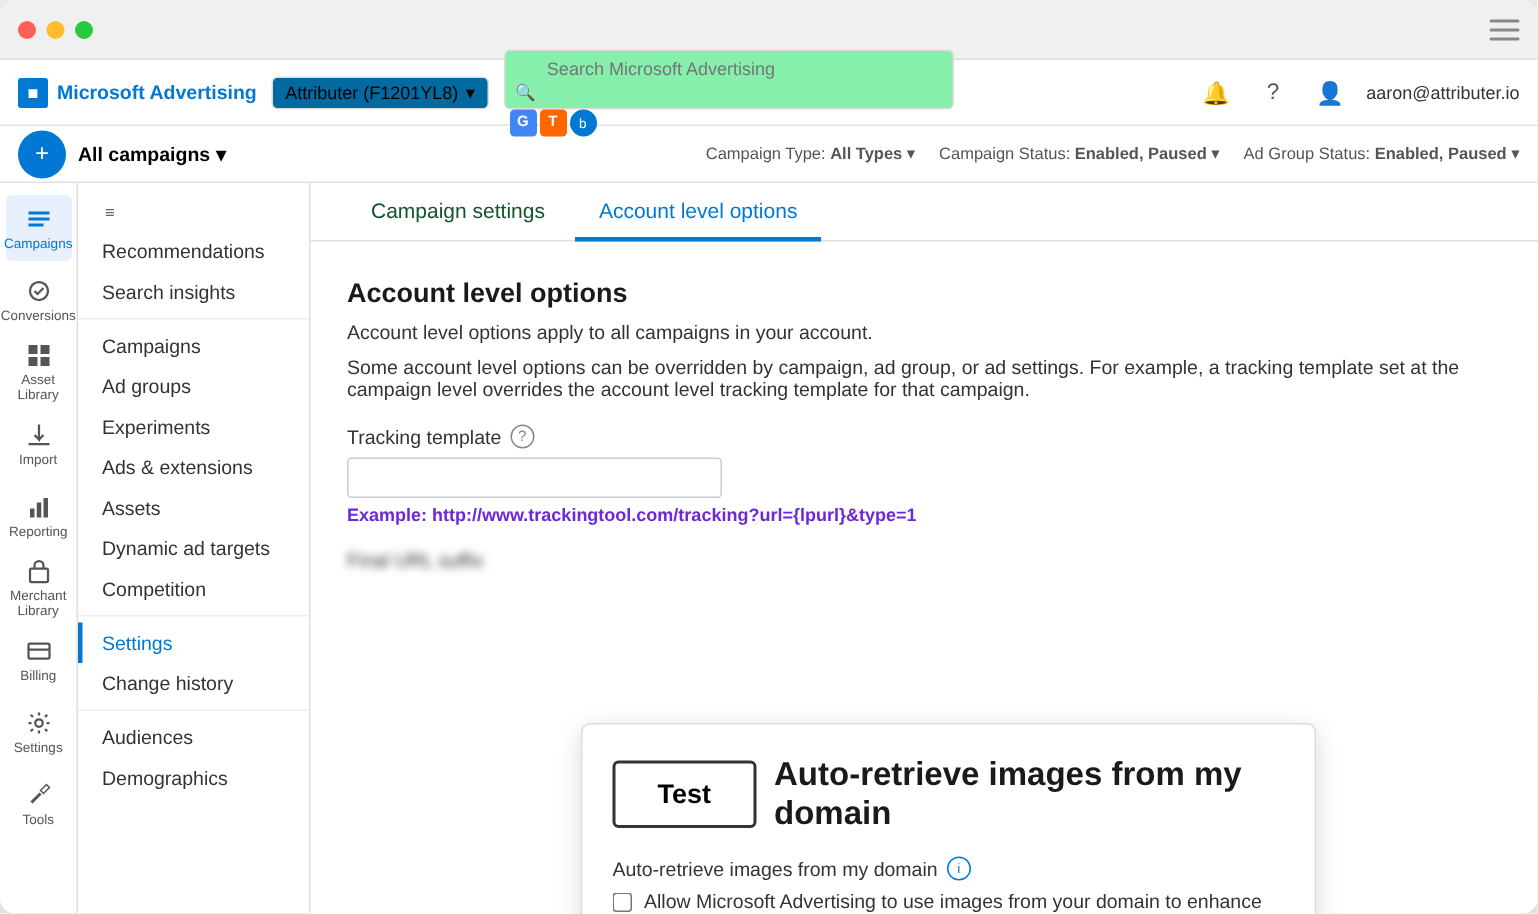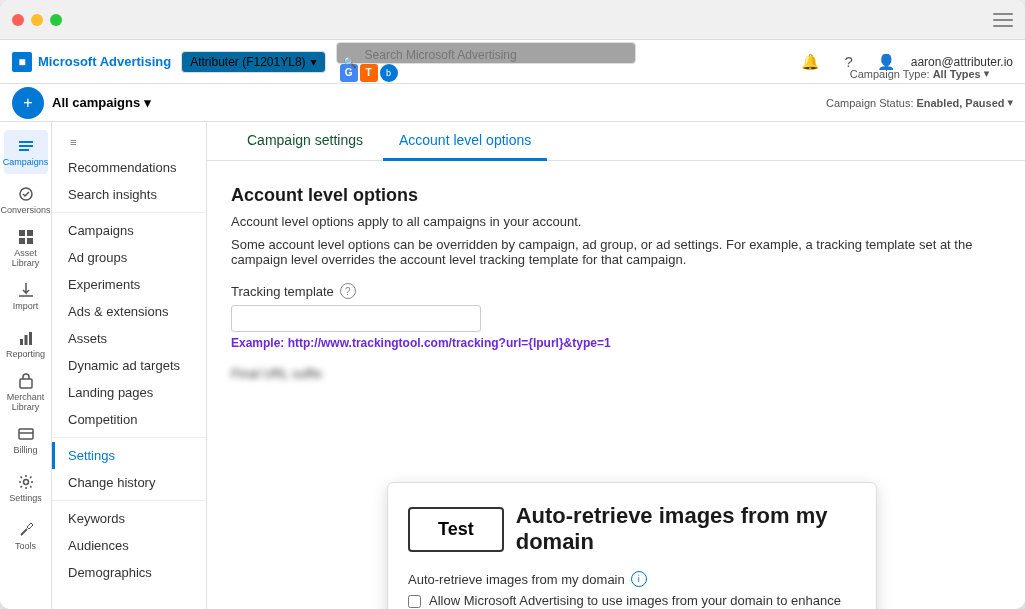--- a/index.html
+++ b/index.html
@@ -17,36 +17,36 @@
     .titlebar-spacer { flex: 1; }
     .titlebar-menu { width: 20px; height: 14px; display: flex; flex-direction: column; justify-content: space-between; cursor: pointer; }
     .titlebar-menu span { display: block; height: 2px; background: #888; border-radius: 1px; }
 
     
     .topnav { background: #fff; height: 44px; display: flex; align-items: center; padding: 0 12px; border-bottom: 1px solid #e0e0e0; flex-shrink: 0; gap: 10px; }
     .brand { display: flex; align-items: center; gap: 6px; font-size: 13px; font-weight: 600; color: #0078d4; }
     .brand-logo { width: 20px; height: 20px; background: #0078d4; display: flex; align-items: center; justify-content: center; color: white; font-size: 12px; font-weight: bold; border-radius: 2px; }
     .account-selector { display: flex; align-items: center; gap: 5px; background: #0369a1; border: 1px solid #ddd; border-radius: 4px; padding: 3px 8px; font-size: 12px; cursor: pointer; }
     .search-bar { flex: 1; max-width: 300px; position: relative; }
-    .search-bar input { width: 100%; padding: 5px 10px 1px 28px; border: 1px solid #ddd; border-radius: 4px; font-size: 12px; background: #a3a3a3; }
+    .search-bar input { width: 100%; padding: 5px 10px 19px 28px; border: 1px solid #ddd; border-radius: 4px; font-size: 12px; background: #86efac; }
     .search-icon-wrap { position: absolute; left: 8px; top: 50%; transform: translateY(-50%); color: #888; font-size: 11px; }
     .nav-icons { display: flex; align-items: center; gap: 10px; margin-left: auto; }
     .nav-icon { width: 28px; height: 28px; display: flex; align-items: center; justify-content: center; border-radius: 4px; cursor: pointer; color: #555; font-size: 15px; }
     .user-info { font-size: 12px; color: #333; }
     .gt-badges { display: flex; gap: 2px; margin-left: 4px; }
     .gt-badge { width: 18px; height: 18px; border-radius: 3px; display: flex; align-items: center; justify-content: center; font-size: 10px; font-weight: bold; }
     .g-badge { background: #4285f4; color: white; }
     .t-badge { background: #ff6600; color: white; }
     .bing-badge { width: 18px; height: 18px; background: #0078d4; border-radius: 50%; display: flex; align-items: center; justify-content: center; color: white; font-size: 9px; }
 
     
     .subnav { background: #fff; height: 38px; display: flex; align-items: center; padding: 0 12px; border-bottom: 1px solid #e0e0e0; flex-shrink: 0; gap: 8px; }
     .create-btn { background: #0078d4; color: white; border: none; border-radius: 50%; width: 32px; height: 32px; display: flex; align-items: center; justify-content: center; cursor: pointer; font-size: 16px; }
     .all-campaigns { display: flex; align-items: flex-start; gap: 4px; font-size: 13px; font-weight: 700; cursor: pointer; }
-    .subnav-filters { margin-left: auto; display: flex; align-items: center; gap: 16px; font-size: 11px; color: #555; flex-direction: column; }
+    .subnav-filters { margin-left: auto; display: flex; align-items: center; gap: 16px; font-size: 11px; color: #555; }
     .filter-item { display: flex; align-items: center; gap: 3px; cursor: pointer; }
 
     
     .main-area { display: flex; flex: 1; overflow: hidden; }
 
     
     .icon-nav { width: 52px; background: #fff; border-right: 1px solid #e0e0e0; display: flex; flex-direction: column; align-items: center; padding-top: 8px; gap: 4px; flex-shrink: 0; }
     .icon-nav-item { width: 44px; height: 44px; display: flex; flex-direction: column; align-items: center; justify-content: center; gap: 2px; cursor: pointer; border-radius: 4px; color: #555; }
     .icon-nav-item.active { background: #e8f0fe; color: #0078d4; }
     .icon-nav-item svg { width: 18px; height: 18px; }
@@ -263,36 +263,30 @@
       <div class="text-nav-item">
         <span>Ads &amp; extensions</span>
       </div>
       <div class="text-nav-item">
         <span>Assets</span>
       </div>
       <div class="text-nav-item">
         <span>Dynamic ad targets</span>
       </div>
       <div class="text-nav-item">
-        <span>Landing pages</span>
-      </div>
-      <div class="text-nav-item">
         <span>Competition</span>
       </div>
       <div style="border-top:1px solid #eee;margin:4px 0;"></div>
       <div class="text-nav-item active">
         <span>Settings</span>
       </div>
       <div class="text-nav-item">
         <span>Change history</span>
       </div>
       <div style="border-top:1px solid #eee;margin:4px 0;"></div>
-      <div class="text-nav-item">
-        <span>Keywords</span>
-      </div>
       <div class="text-nav-item">
         <span>Audiences</span>
       </div>
       <div class="text-nav-item">
         <span>Demographics</span>
       </div>
 
     </div>
 
     <div class="content">

